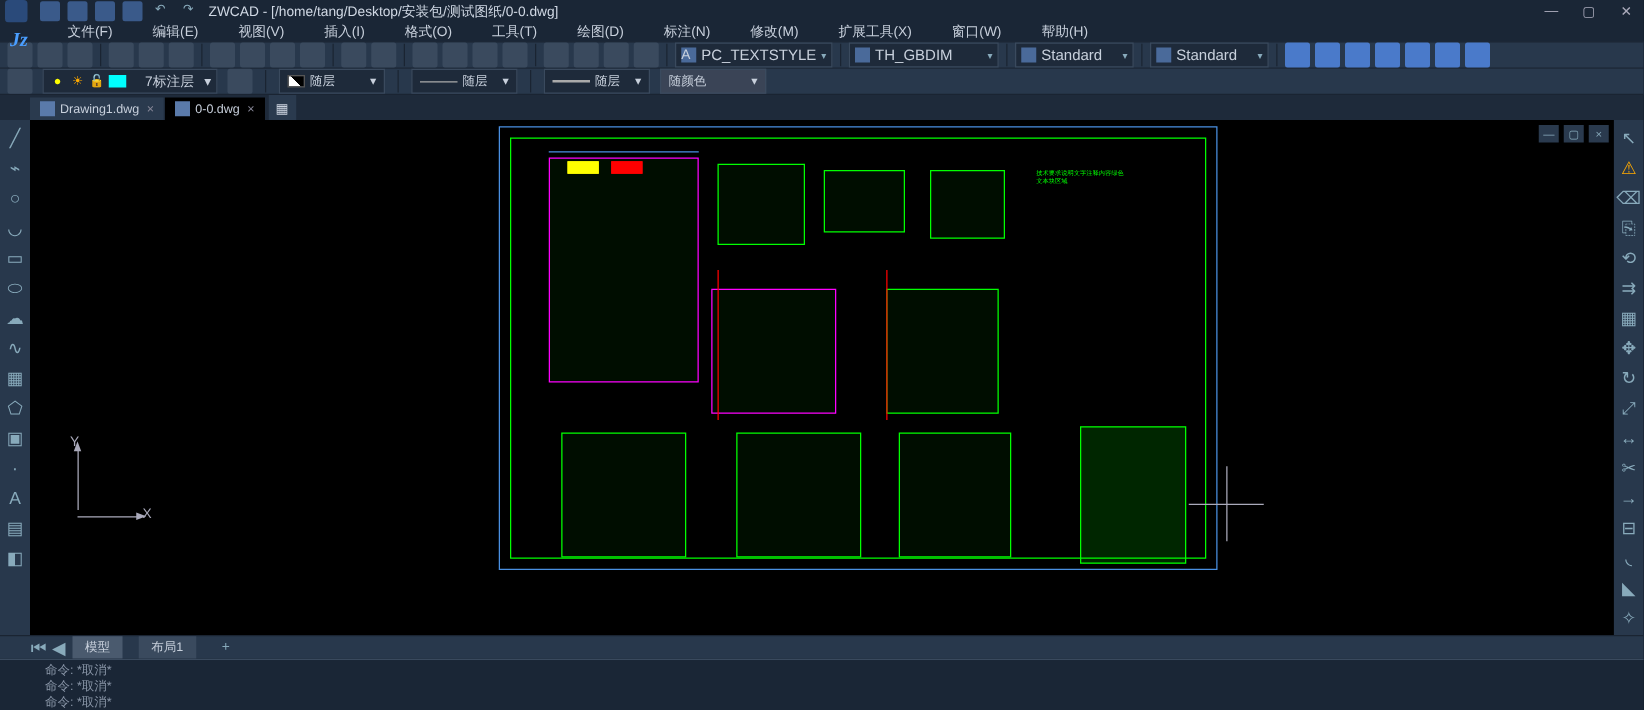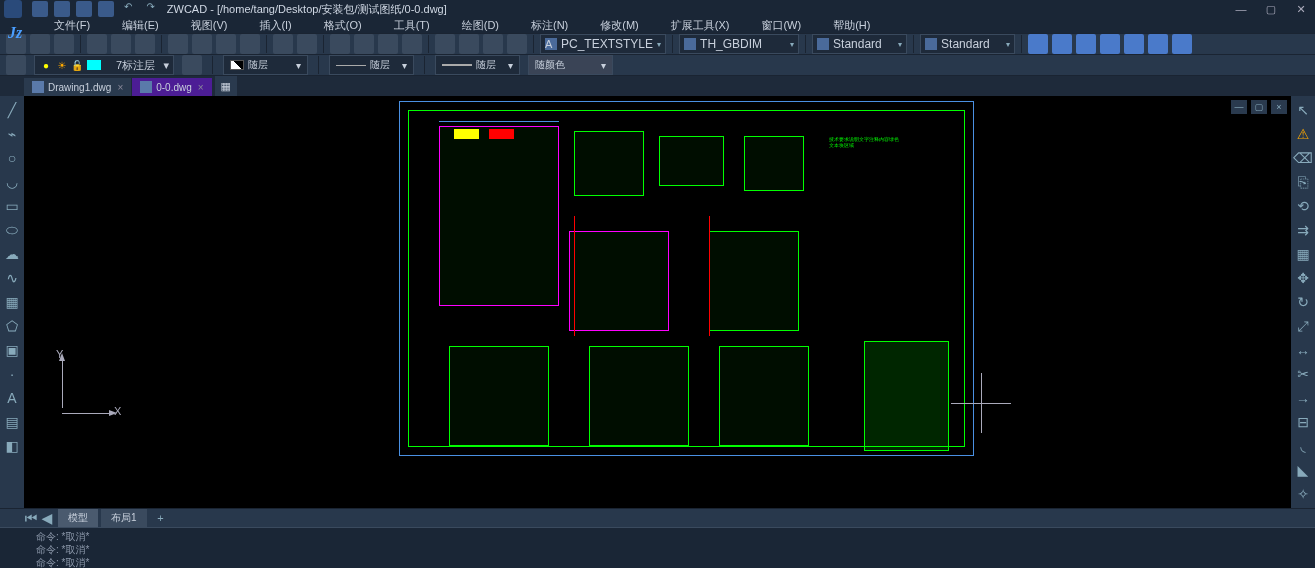--- a/index.html
+++ b/index.html
@@ -26,21 +26,21 @@
 .layer-btn { width: 20px; height: 20px; background: #3a4a5e; border-radius: 2px; cursor: pointer; }
 .layer-icons { display: flex; gap: 2px; }
 .layer-icon { width: 14px; height: 14px; display: flex; align-items: center; justify-content: center; font-size: 10px; }
 .layer-combo { display: flex; align-items: center; background: #1e2a3a; border: 1px solid #3a4a5e; height: 20px; padding: 0 4px; min-width: 120px; cursor: pointer; }
 .layer-combo span:first-child { flex: 1; font-size: 10px; }
 .prop-combo { display: flex; align-items: center; background: #1e2a3a; border: 1px solid #3a4a5e; height: 20px; padding: 0 6px; min-width: 85px; font-size: 10px; cursor: pointer; }
 .prop-combo .swatch { width: 14px; height: 10px; border: 1px solid #555; margin-right: 4px; }
 .prop-line { width: 30px; height: 1px; background: #aaa; margin-right: 4px; }
 .tabs { background: #1e2a3a; height: 22px; display: flex; align-items: flex-end; padding-left: 24px; }
 .tab { display: flex; align-items: center; padding: 3px 8px; background: #2a3a4e; margin-right: 1px; font-size: 10px; cursor: pointer; }
-.tab.active { background: #4c1d95; }
+.tab.active { background: #000000; }
 .tab .tab-icon { width: 12px; height: 12px; background: #5a7aaa; margin-right: 4px; }
 .tab .tab-close { margin-left: 6px; color: #889; cursor: pointer; }
 .tab-add { width: 22px; height: 20px; background: #2a3a4e; display: flex; align-items: center; justify-content: center; margin-left: 2px; cursor: pointer; }
 .main { flex: 1; display: flex; background: #0a0f18; }
 .left-panel { width: 24px; background: #28384c; display: flex; flex-direction: column; padding: 4px 2px; gap: 4px; }
 .tool-icon { width: 20px; height: 20px; display: flex; align-items: center; justify-content: center; cursor: pointer; color: #8ab; font-size: 14px; border-radius: 2px; }
 .canvas-wrap { flex: 1; background: #000; position: relative; overflow: hidden; }
 .drawing { position: absolute; left: 375px; top: 5px; width: 575px; height: 355px; border: 1px solid #4a90e2; }
 .drawing-inner { position: absolute; left: 8px; top: 8px; right: 8px; bottom: 8px; border: 1px solid #0f0; }
 .mech-part { position: absolute; background: rgba(0,255,0,0.05); border: 1px solid #0f0; }
@@ -53,21 +53,21 @@
 .axis-ly { position: absolute; left: 3px; top: -35px; width: 1px; height: 50px; background: #aab; }
 .axis-lx { position: absolute; left: 3px; top: 20px; width: 50px; height: 1px; background: #aab; }
 .cursor-cross { position: absolute; right: 310px; bottom: 105px; }
 .cursor-cross::before, .cursor-cross::after { content: ''; position: absolute; background: #aab; }
 .cursor-cross::before { width: 60px; height: 1px; left: -30px; }
 .cursor-cross::after { width: 1px; height: 60px; top: -30px; }
 .view-controls { position: absolute; right: 4px; top: 4px; display: flex; gap: 4px; }
 .view-btn { width: 16px; height: 14px; background: #2a3a4e; display: flex; align-items: center; justify-content: center; cursor: pointer; color: #8ab; font-size: 9px; }
 .right-panel { width: 24px; background: #28384c; display: flex; flex-direction: column; padding: 4px 2px; gap: 4px; }
 .layout-tabs { background: #28384c; height: 20px; display: flex; align-items: center; padding-left: 24px; border-top: 1px solid #1a2432; }
-.layout-tab { padding: 2px 10px; background: #3a4a5e; font-size: 10px; cursor: pointer; margin-right: 3px; }
+.layout-tab { padding: 2px 10px; background: #3a4a5e; font-size: 10px; cursor: pointer; margin-right: 13px; }
 .layout-tab.active { background: #4a5a6e; }
 .layout-add { width: 18px; height: 16px; display: flex; align-items: center; justify-content: center; cursor: pointer; color: #8ab; margin-left: 2px; }
 .layout-nav { display: flex; gap: 2px; margin-right: 4px; }
 .cmdline { background: #1a2636; height: 60px; display: flex; flex-direction: column; border-top: 1px solid #3a4a5e; padding: 2px 6px; }
 .cmd-history { flex: 1; overflow: hidden; font-size: 10px; color: #8a96a8; line-height: 13px; margin-left: 30px; }
 .color-chip { width: 10px; height: 10px; display: inline-block; }
 </style>
 </head>
 <body>
 

